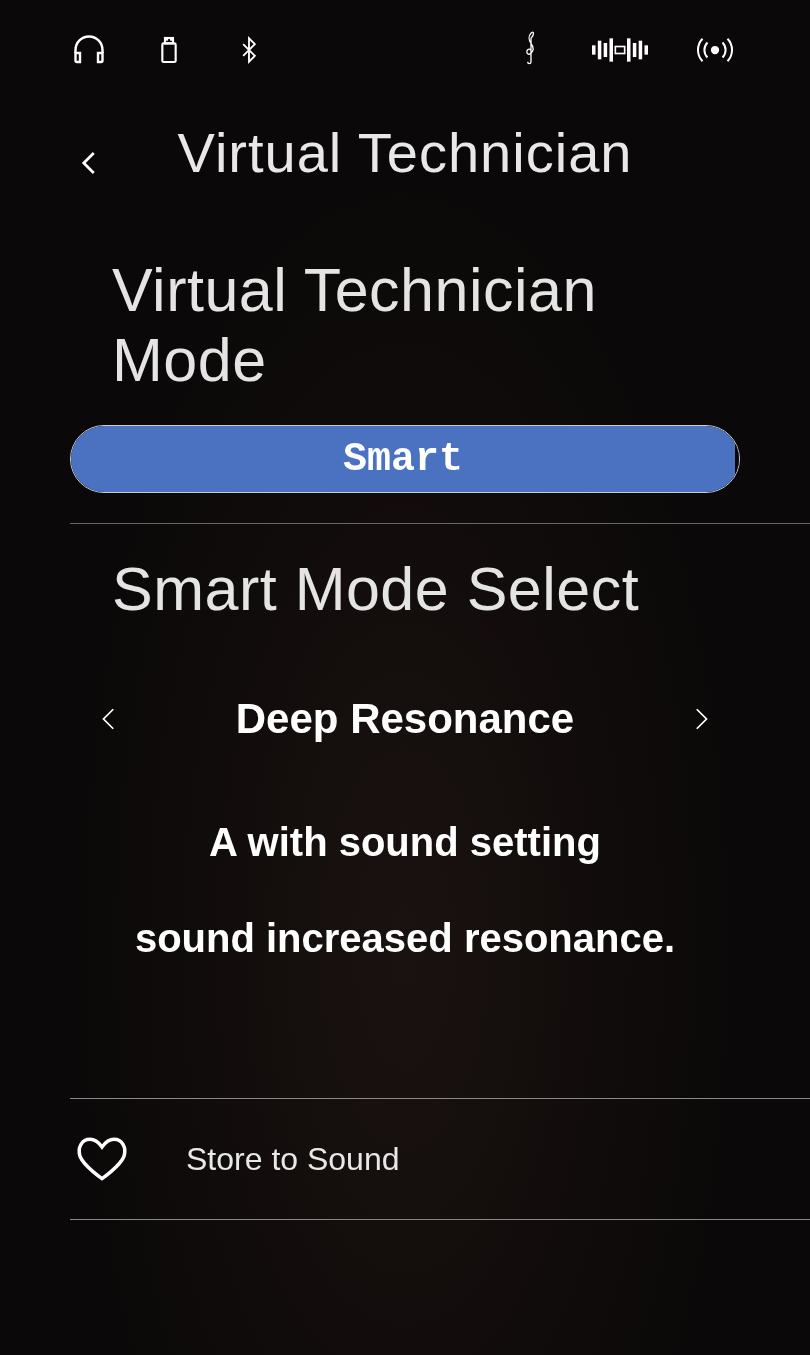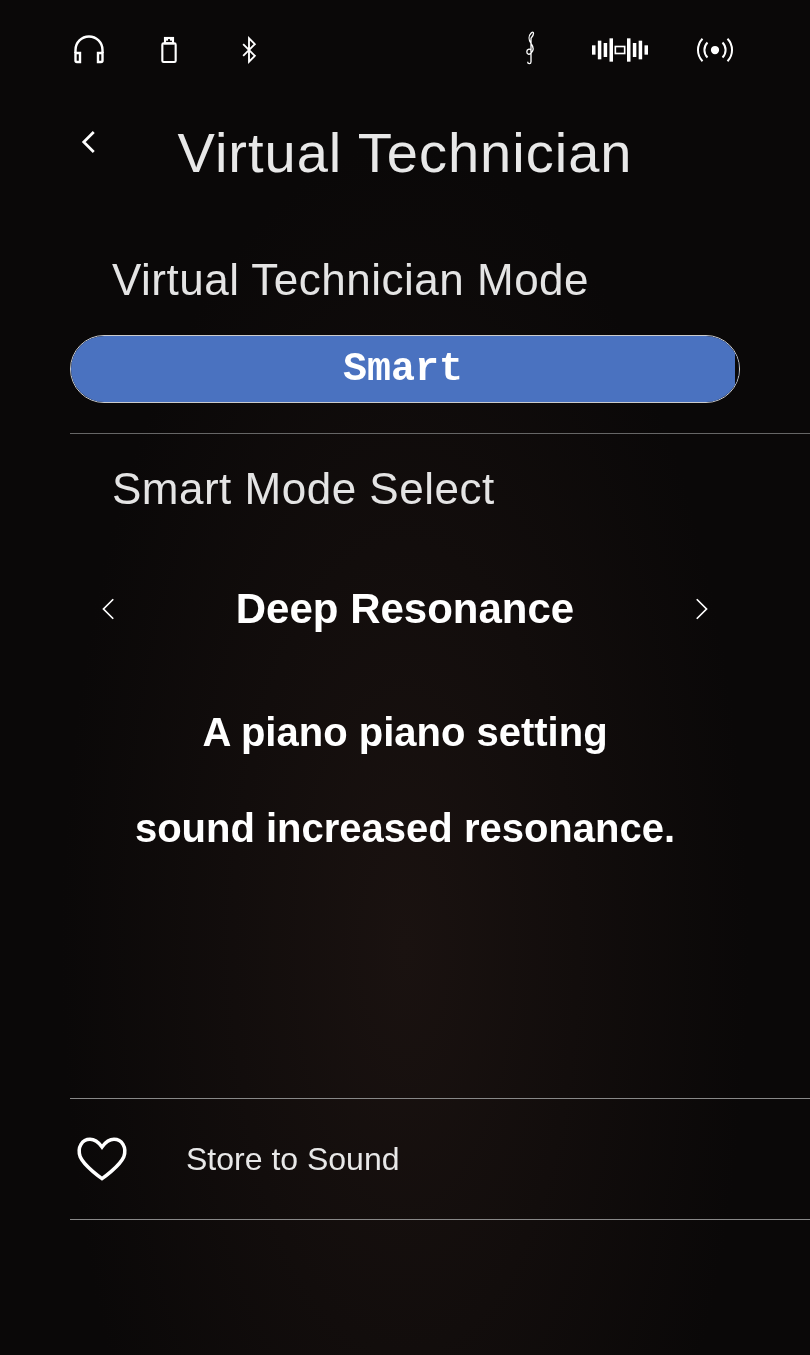--- a/index.html
+++ b/index.html
@@ -25,21 +25,21 @@
       width: 38px;
       height: 40px;
       display: flex;
       align-items: center;
       justify-content: center;
       color: #fff;
     }
 
     .header {
       display: flex;
-      align-items: flex-start;
+      align-items: flex-end;
       padding: 20px 70px 40px 70px;
     }
     .back-chevron {
       width: 40px;
       height: 44px;
       display: flex;
       align-items: center;
       justify-content: center;
       cursor: pointer;
     }
@@ -51,21 +51,21 @@
       letter-spacing: 1px;
       color: #e8e8e8;
       margin-left: -40px;
     }
 
     .section {
       padding: 0 70px;
     }
 
     .section-label {
-      font-size: 44px;
+      font-size: 61px;
       font-weight: 300;
       color: #e4e4e4;
       margin: 30px 0 30px 42px;
       letter-spacing: 0.5px;
     }
 
     .segmented {
       display: flex;
       border-radius: 40px;
       overflow: hidden;
@@ -232,21 +232,21 @@
         </svg>
     </div>
     <div class="smart-value">Deep Resonance</div>
     <div class="arrow">
       <svg viewBox="0 0 24 24" width="26" height="46" fill="none" stroke="#fff" stroke-width="1.6">
           <polyline points="9 3 18 12 9 21"></polyline>
         </svg>
     </div>
   </div>
   <div class="description">
-    <div>A piano piano setting</div>
+    <div>A with sound setting</div>
     <div>sound increased resonance.</div>
   </div>
 </div>
 
 <div class="bottom-row">
   <div class="heart-icon">
     <svg viewBox="0 0 24 22" width="56" height="48" fill="none" stroke="#fff" stroke-width="1.6">
         <path d="M12 20s-8-5.5-10-10C0.5 5.5 3 2 6.5 2c2 0 3.8 1.2 5.5 3.5C13.7 3.2 15.5 2 17.5 2 21 2 23.5 5.5 22 10c-2 4.5-10 10-10 10z"></path>
       </svg>
   </div>

